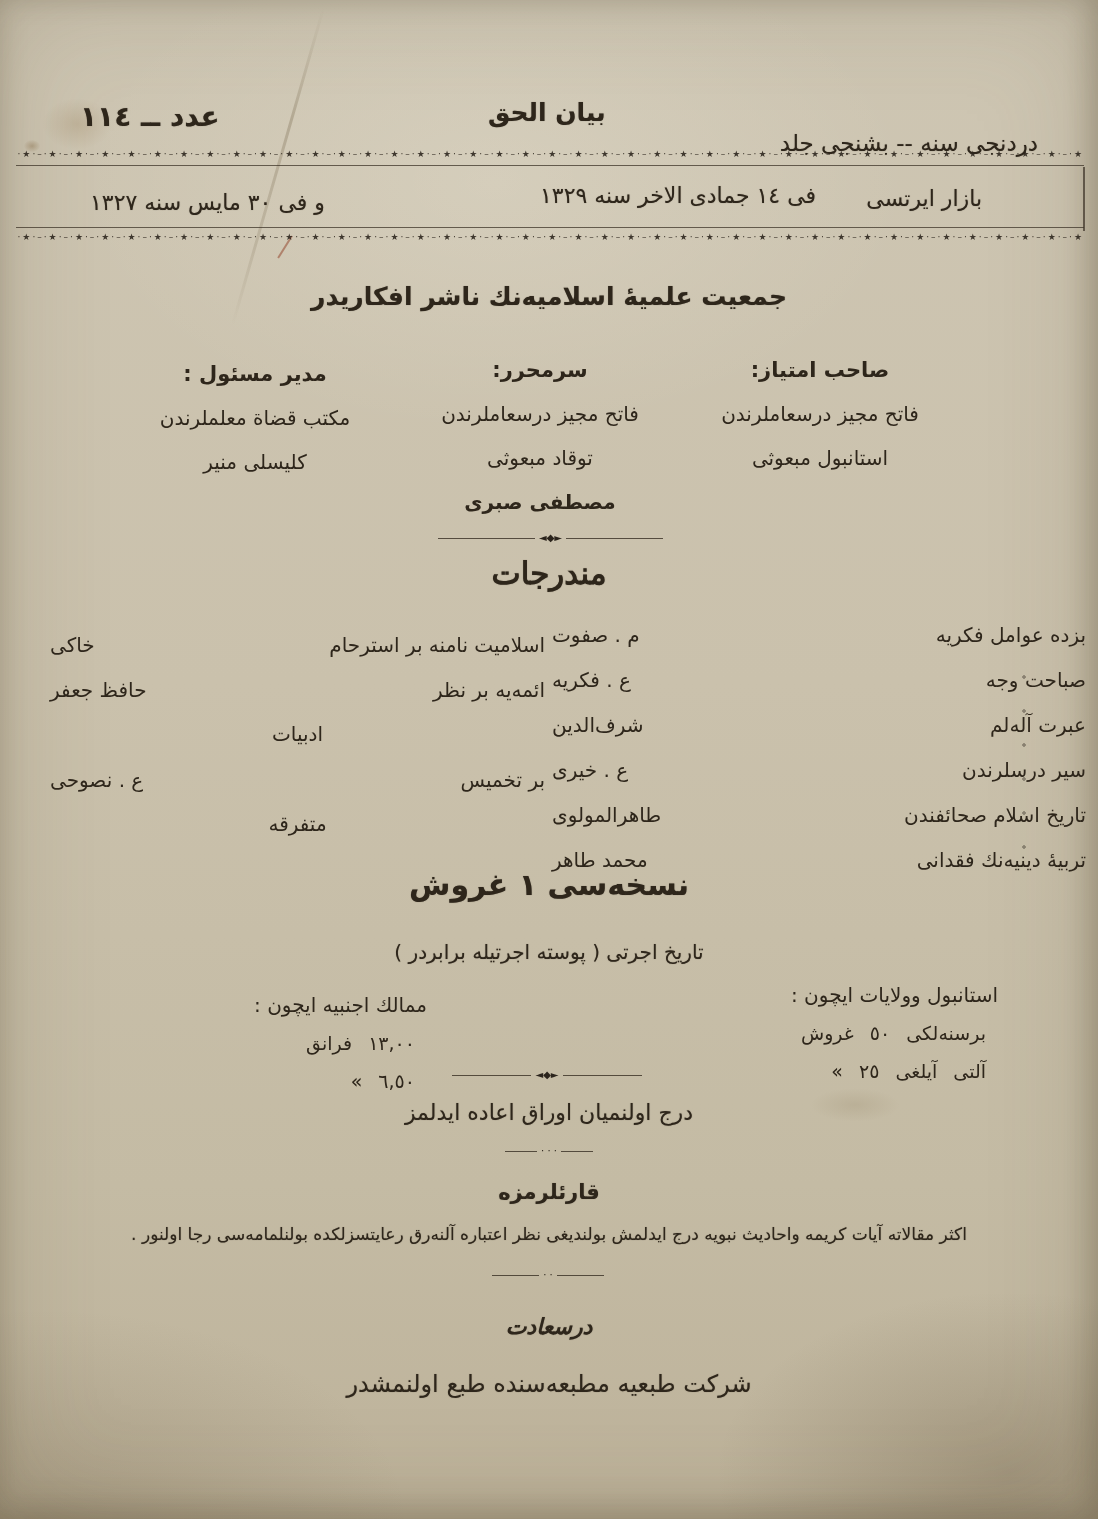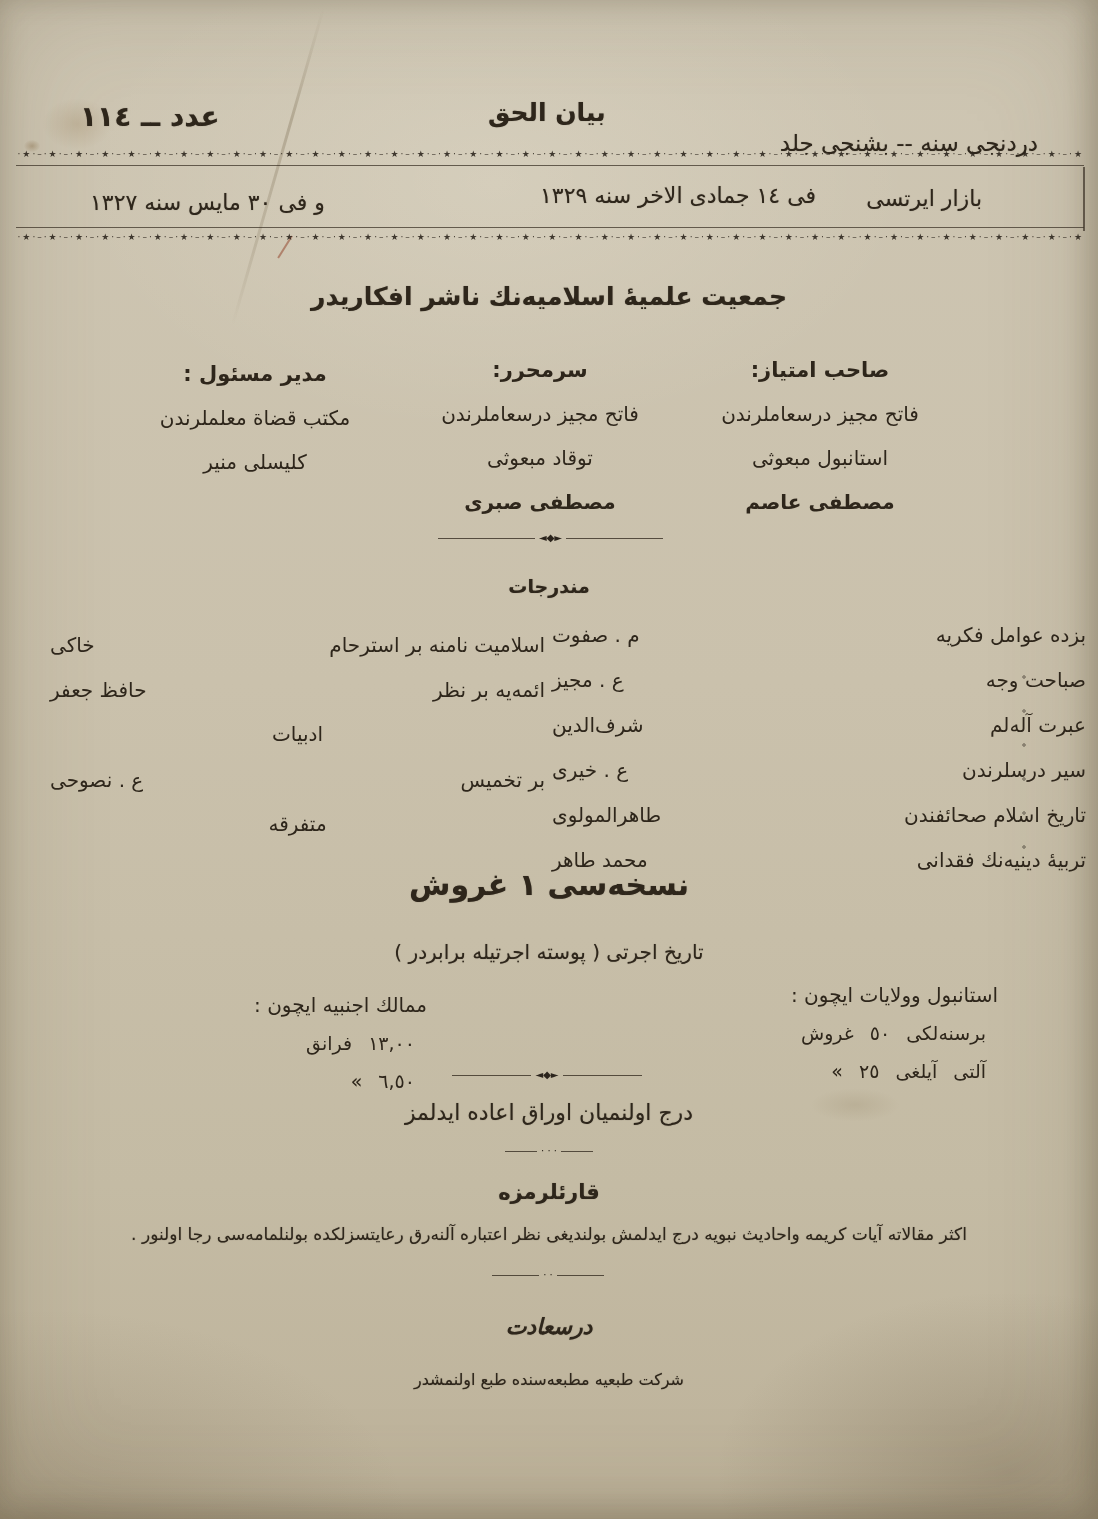--- a/index.html
+++ b/index.html
@@ -106,52 +106,51 @@
 
   <div class="rule" style="top:227px;"></div>
   <div class="chain" style="top:230px;">★·–·★·–·★·–·★·–·★·–·★·–·★·–·★·–·★·–·★·–·★·–·★·–·★·–·★·–·★·–·★·–·★·–·★·–·★·–·★·–·★·–·★·–·★·–·★·–·★·–·★·–·★·–·★·–·★·–·★·–·★·–·★·–·★·–·★·–·★·–·★·–·★·–·★·–·★·–·★·–·★·–·★·–·★·–·★·–·★·–·★·–·★·–·★·–·★·–·★·–·★·–·★·–·★·–·★·–·★·–·★·–·★·–·★·–·★·–·★·–·</div>
 
   <span class="txt center b" style="top:282px; font-size:25px;">جمعيت علميهٔ اسلاميه‌نك ناشر افكاريدر</span>
 
   <div class="staff-col" style="left:690px; width:260px; top:348px;">
     <div class="role">صاحب امتياز:</div>
     <div class="line">فاتح مجيز درسعاملرندن</div>
     <div class="line">استانبول مبعوثى</div>
-    <div class="line b">مصطفى عاصم</div>
   </div>
   <div class="staff-col" style="left:415px; width:250px; top:348px;">
     <div class="role">سرمحرر:</div>
     <div class="line">فاتح مجيز درسعاملرندن</div>
     <div class="line">توقاد مبعوثى</div>
     <div class="line b">مصطفى صبرى</div>
   </div>
   <div class="staff-col" style="left:140px; width:230px; top:352px;">
     <div class="role">مدير مسئول :</div>
     <div class="line">مكتب قضاة معلملرندن</div>
     <div class="line">كليسلى منير</div>
   </div>
 
   <div class="divider" style="left:438px; top:533px; width:225px;">
     <span class="dline"></span>
     <span class="knot">◄◆►</span>
     <span class="dline"></span>
   </div>
 
-  <span class="txt center b" style="top:575px; font-size:19px;">مندرجات</span>
+  <span class="txt center b" style="top:555px; font-size:31px;font-family:Liberation Serif, serif;">مندرجات</span>
 
   <div class="toc-col" style="left:552px; right:12px; top:612px;">
     <div class="toc-entry">
       <span class="t">بزده عوامل فكريه</span>
       <span class="toc-leader"></span>
       <span class="a">م . صفوت</span>
     </div>
     <div class="toc-entry">
       <span class="t">صباحت وجه</span>
       <span class="toc-leader"></span>
-      <span class="a">ع . مجيز</span>
+      <span class="a">ع . فكريه</span>
     </div>
     <div class="toc-entry">
       <span class="t">عبرت آله‌لم</span>
       <span class="toc-leader"></span>
       <span class="a">شرف‌الدين</span>
     </div>
     <div class="toc-entry">
       <span class="t">سير درسلرندن</span>
       <span class="toc-leader"></span>
       <span class="a">ع . خيرى</span>
@@ -219,15 +218,15 @@
   <span class="txt center b" style="top:1180px; font-size:21px;">قارئلرمزه</span>
   <span class="txt center" style="top:1224px; left:30px; right:30px; font-size:17px; white-space:normal;">اكثر مقالاته آيات كريمه واحاديث نبويه درج ايدلمش بولنديغى نظر اعتباره آلنه‌رق رعايتسزلكده بولنلمامه‌سى رجا اولنور .</span>
 
   <div class="divider" style="left:492px; top:1270px; width:112px;">
     <span class="dline"></span>
     <span class="knot">· ·</span>
     <span class="dline"></span>
   </div>
 
   <span class="txt center b" style="top:1314px; font-size:22px;font-style:italic;">درسعادت</span>
-  <span class="txt center" style="top:1370px; font-size:16px;">شركت طبعيه مطبعه‌سنده طبع اولنمشدر</span>
+  <span class="txt center" style="top:1370px; font-size:24px;">شركت طبعيه مطبعه‌سنده طبع اولنمشدر</span>
 
 </div>
 
 </body></html>

